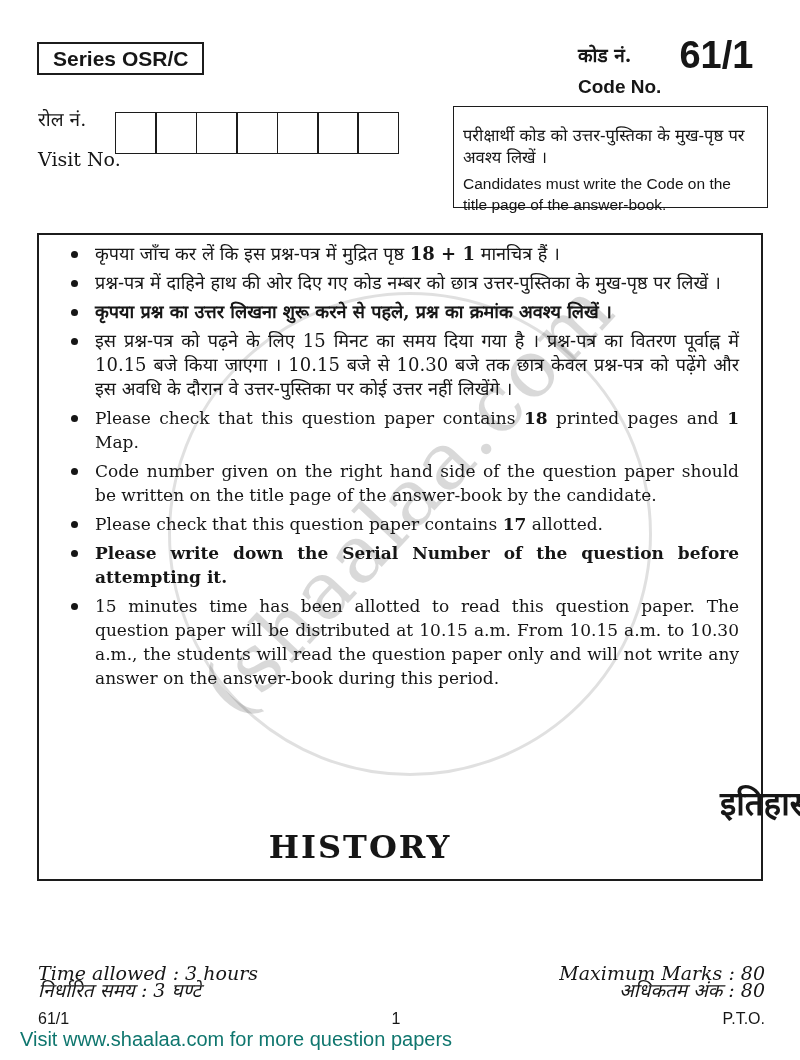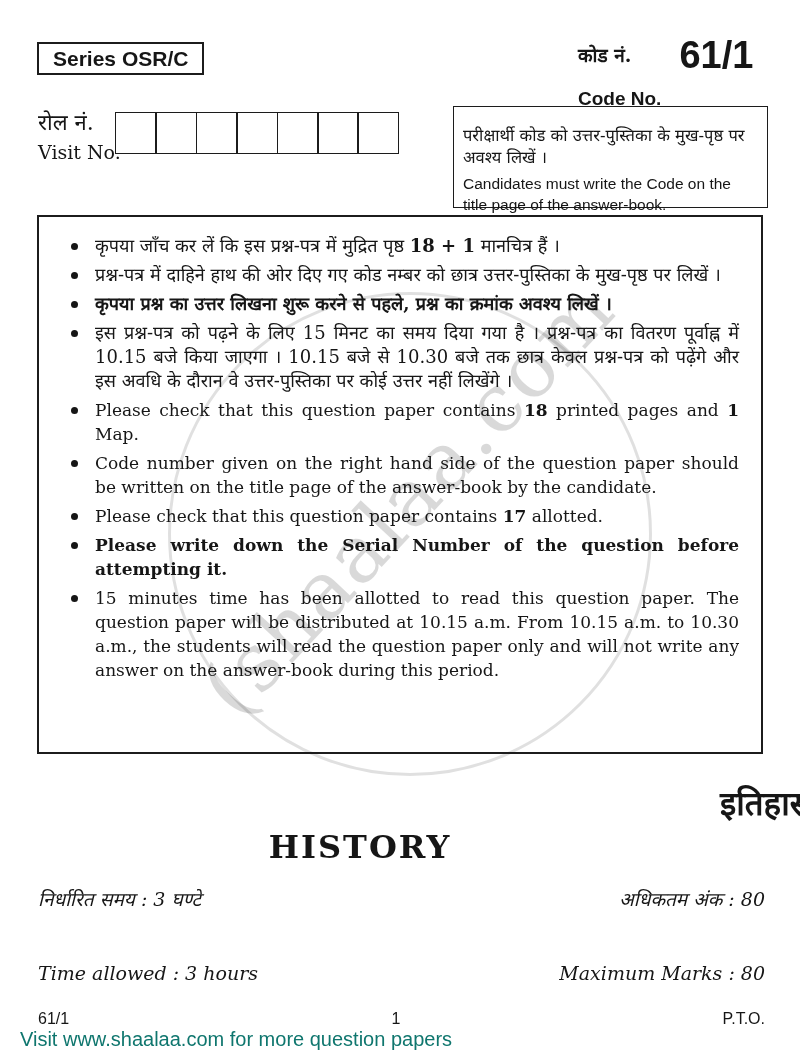--- a/index.html
+++ b/index.html
@@ -19,56 +19,56 @@
     font-size:80px;color:rgba(0,0,0,0.15);white-space:nowrap;
     font-family:"DejaVu Serif",serif;letter-spacing:2px;z-index:0;
   }
   
   .series-box{
     position:absolute;left:37px;top:42px;border:2.5px solid #1c1c1c;
     padding:3px 14px 2px 14px;font-family:"Liberation Sans","DejaVu Sans",sans-serif;
     font-weight:bold;font-size:21px;z-index:1;
   }
   .code-block{position:absolute;left:578px;top:36px;display:flex;gap:18px;align-items:flex-start;z-index:1;}
-  .code-labels{display:flex;flex-direction:column;gap:20px;padding-top:6px;}
+  .code-labels{display:flex;flex-direction:column;gap:8px;padding-top:6px;}
   .code-label-hi{font-weight:bold;font-size:19px;}
   .code-label-en{font-family:"Liberation Sans","DejaVu Sans",sans-serif;font-weight:bold;font-size:19px;}
   .code-value{font-family:"Liberation Sans","DejaVu Sans",sans-serif;font-weight:bold;font-size:38px;line-height:38px;}
   
   .roll-labels{position:absolute;left:38px;top:106px;z-index:1;}
-  .roll-label-hi{font-size:22px;margin-bottom:5px;}
+  .roll-label-hi{font-size:19px;margin-bottom:16px;}
   .roll-label-en{font-size:19px;}
   .roll-grid{position:absolute;left:115px;top:112px;display:flex;z-index:1;}
   .roll-cell{width:40px;height:40px;border:1.6px solid #1c1c1c;margin-left:-1.6px;background:transparent;}
   .roll-cell:first-child{margin-left:0;}
   
   .notice-box{
     position:absolute;left:453px;top:106px;width:315px;height:102px;box-sizing:border-box;
     border:1.8px solid #1c1c1c;padding:18px 9px;z-index:1;
   }
   .notice-hi{font-size:16.5px;line-height:22px;margin-bottom:4px;}
   .notice-en{font-family:"Liberation Sans","DejaVu Sans",sans-serif;font-size:15.5px;line-height:21px;}
   
   .instructions-box{
-    position:absolute;left:37px;top:215px;width:726px;height:539px;box-sizing:border-box;
-    border:2px solid #1c1c1c;padding:17px 22px 8px 26px;z-index:1;overflow:hidden;
+    position:absolute;left:37px;top:233px;width:726px;height:648px;box-sizing:border-box;
+    border:2px solid #1c1c1c;padding:7px 22px 8px 26px;z-index:1;overflow:hidden;
   }
   .instr-item{display:flex;margin-bottom:5px;}
   .instr-marker{flex:0 0 30px;display:flex;justify-content:flex-start;}
   .instr-dot{width:7px;height:7px;border-radius:50%;background:#161616;margin-top:9px;margin-left:6px;}
   .instr-text{flex:1;text-align:justify;}
   .instr-text.hi{font-size:18px;line-height:24px;}
   .instr-text.en{font-size:17px;line-height:24px;}
   .instr-text b{font-weight:bold;}
   
   .title-hi{position:absolute;left:12px;top:780px;width:800px;text-align:right;font-size:33px;font-weight:bold;z-index:1;}
   .title-en{position:absolute;left:0;top:828px;width:720px;text-align:center;font-size:32px;font-weight:bold;letter-spacing:2px;z-index:1;}
   
   .meta-row{position:absolute;left:38px;width:727px;display:flex;justify-content:space-between;z-index:1;}
-  .meta-hi{top:886px;font-style:italic;font-size:19px;}
+  .meta-hi{top:977px;font-style:italic;font-size:19px;}
   .meta-en{top:962px;font-style:italic;font-size:19px;}
   
   .footer-row{
     position:absolute;left:38px;top:1010px;width:727px;display:flex;justify-content:space-between;
     font-family:"Liberation Sans","DejaVu Sans",sans-serif;font-size:16px;z-index:1;
   }
   .footer-row > div{position:relative;}
   .visit-line{
     position:absolute;left:20px;top:1028px;
     font-family:"Liberation Sans","DejaVu Sans",sans-serif;font-size:20px;color:#0f766e;z-index:2;

